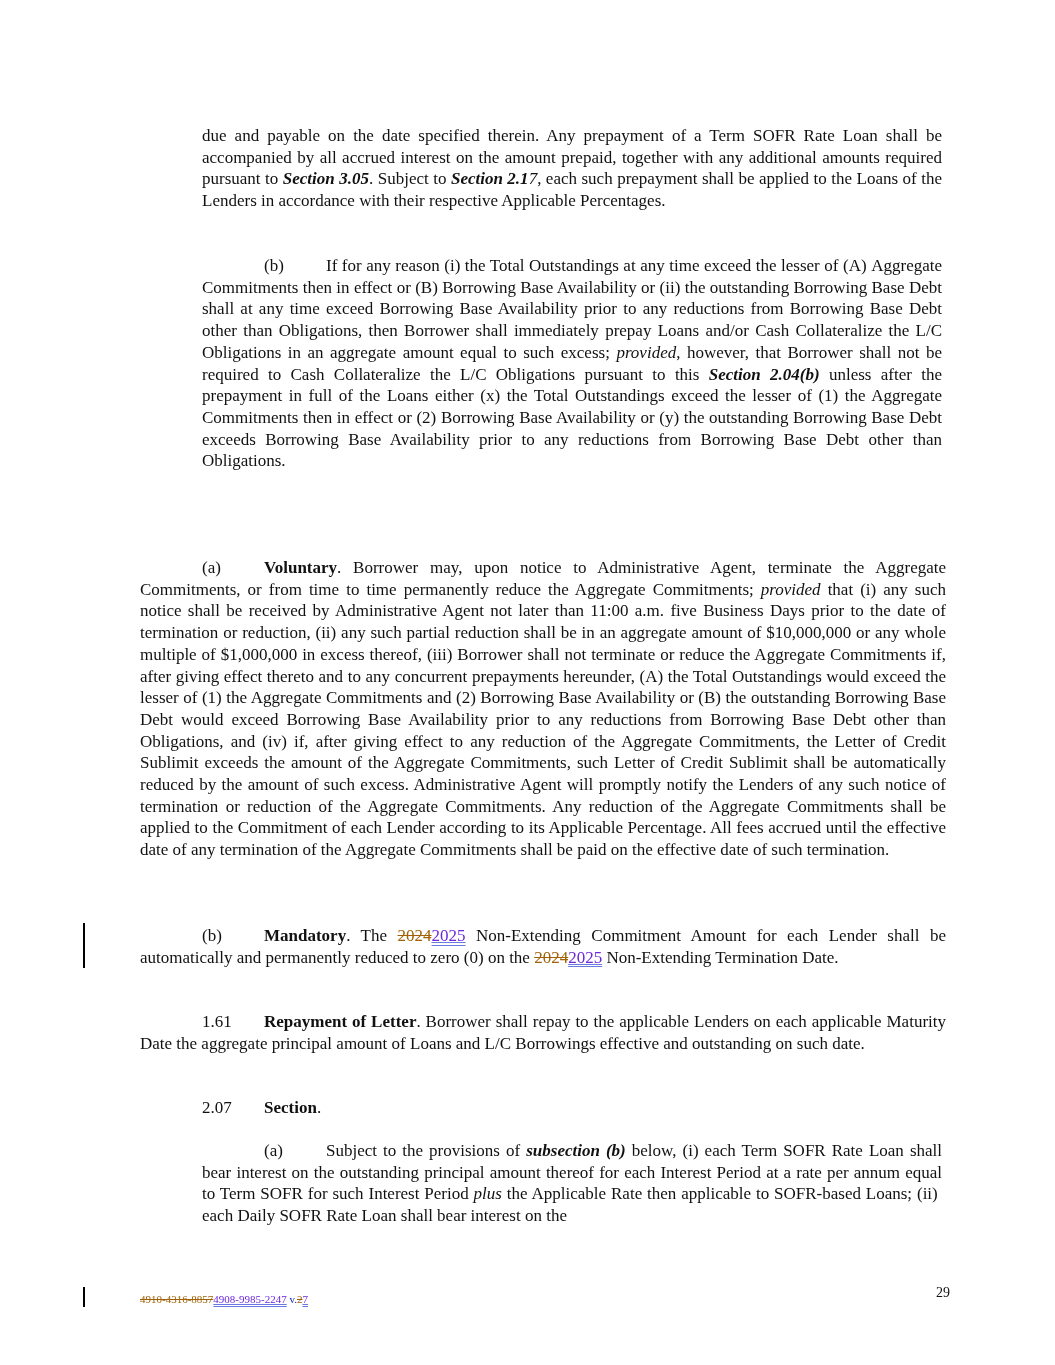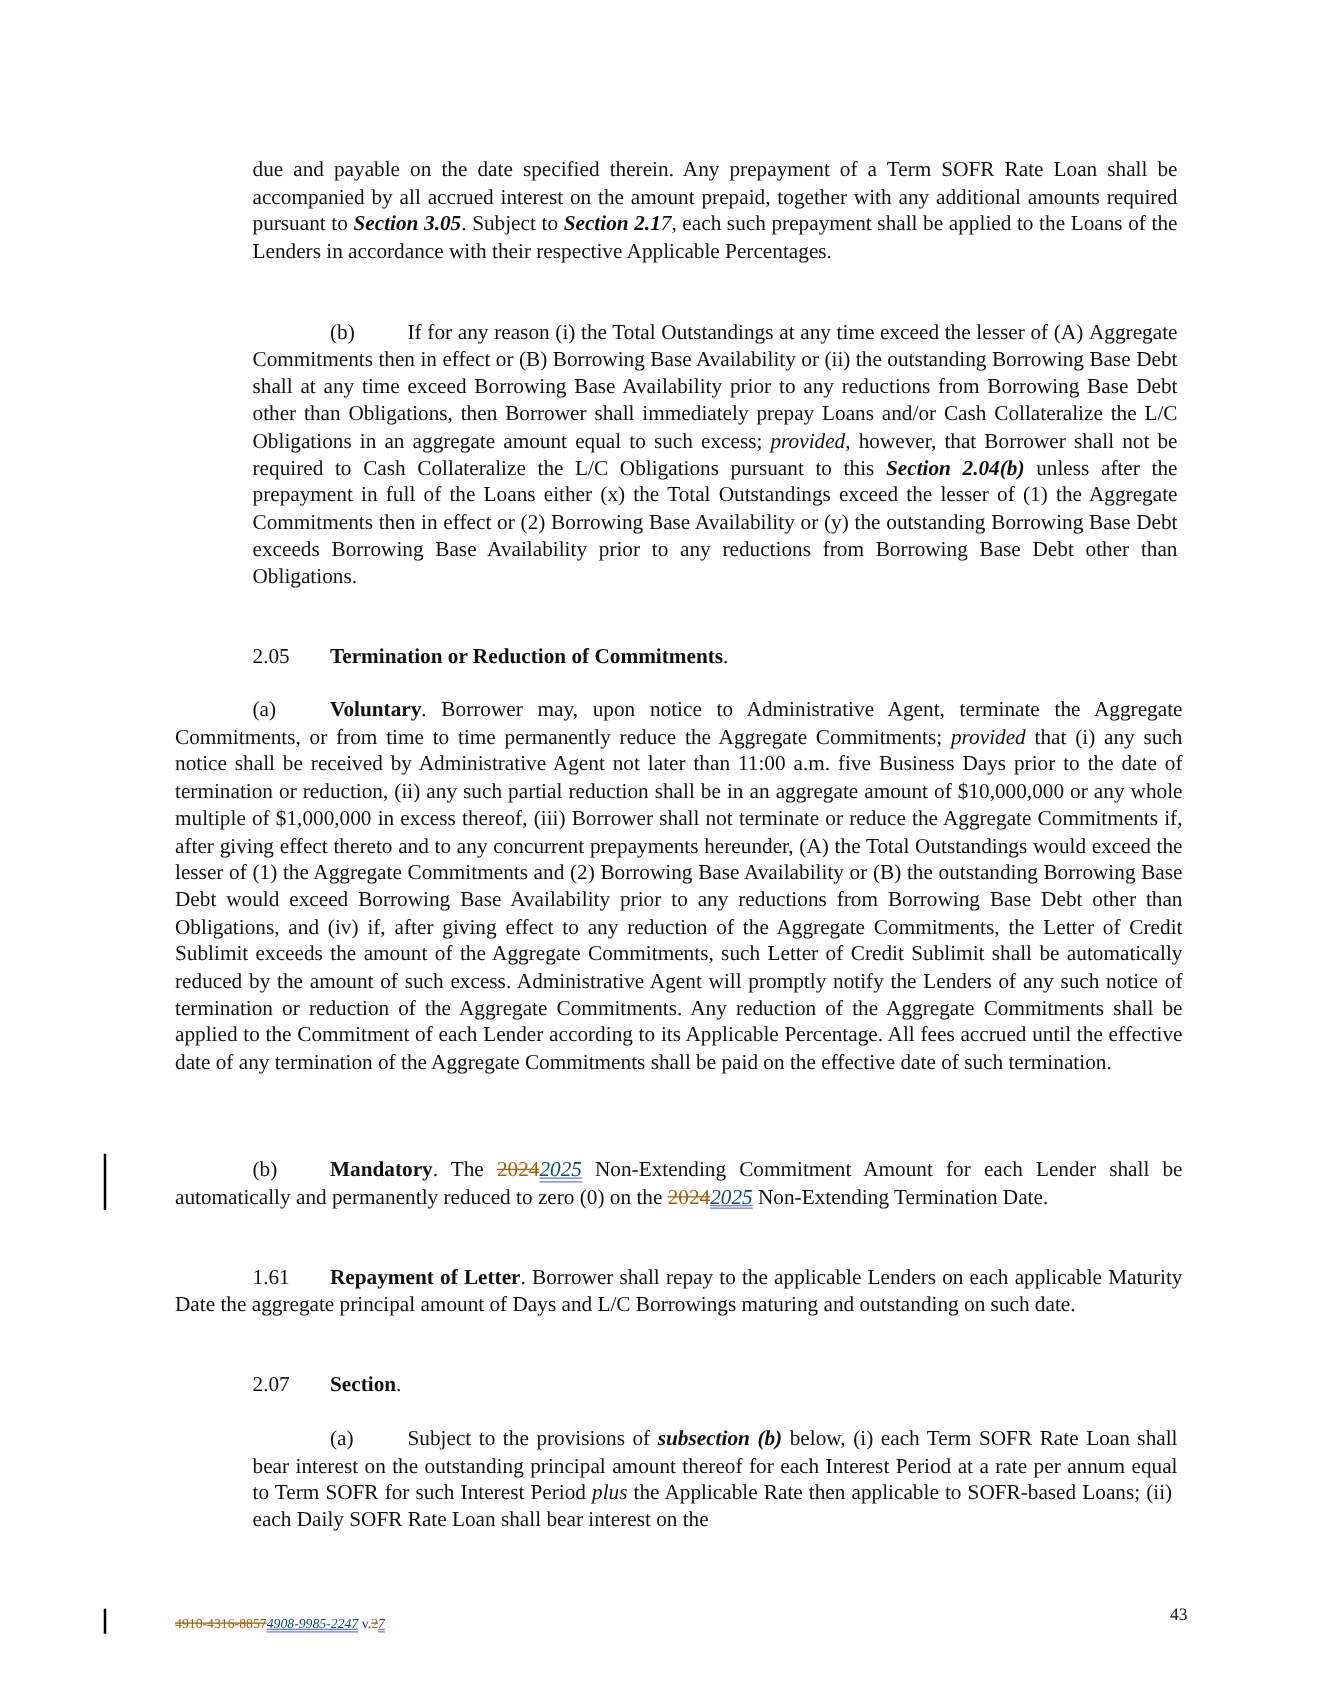--- a/index.html
+++ b/index.html
@@ -18,21 +18,21 @@
       margin: 0;
     }
     .indented { left: 186px; width: 740px; }
     .full { left: 124px; width: 806px; }
     .b { font-weight: bold; }
     .i { font-style: italic; }
     .bi { font-weight: bold; font-style: italic; }
     .tab1 { display: inline-block; width: 62px; }
     .tab2 { display: inline-block; width: 62px; }
     .del { color: #a16207; text-decoration: line-through; }
-    .ins { color: #0c4a6e; text-decoration: underline double; text-decoration-color: #6a78e0; font-style: italic; }
+    .ins { color: #6d28d9; text-decoration: underline double; text-decoration-color: #6a78e0; }
     .changebar {
       position: absolute; width: 2px; background: #000;
     }
     .footer-id {
       position: absolute; left: 124px; top: 1292px;
       font-size: 11px; line-height: 14px;
     }
     .page-num {
       position: absolute; left: 920px; top: 1285px;
       font-size: 14px; line-height: 16px;
@@ -41,33 +41,32 @@
   </style>
 </head>
 <body>
 
 <div class="page">
 
   <p class="p indented" style="top:125px;"><span>due and payable on the date specified therein. Any prepayment of a Term SOFR Rate Loan shall be accompanied by all accrued interest on the amount prepaid, together with any additional amounts required pursuant to </span><span class="bi">Section 3.05</span><span>. Subject to </span><span class="bi">Section 2.1</span><span class="i">7</span><span>, each such prepayment shall be applied to the Loans of the Lenders in accordance with their respective Applicable Percentages.</span></p>
 
   <p class="p indented" style="top:255px;"><span class="tab1" style="margin-left:62px;">(b)</span><span>If for any reason (i)&nbsp;the Total Outstandings at any time exceed the lesser of (A)&nbsp;Aggregate Commitments then in effect or (B)&nbsp;Borrowing Base Availability or (ii)&nbsp;the outstanding Borrowing Base Debt shall at any time exceed Borrowing Base Availability prior to any reductions from Borrowing Base Debt other than Obligations, then Borrower shall immediately prepay Loans and/or Cash Collateralize the L/C Obligations in an aggregate amount equal to such excess; </span><span class="i">provided</span><span>, however, that Borrower shall not be required to Cash Collateralize the L/C Obligations pursuant to this </span><span class="bi">Section 2.04(b)</span><span> unless after the prepayment in full of the Loans either (x)&nbsp;the Total Outstandings exceed the lesser of (1)&nbsp;the Aggregate Commitments then in effect or (2)&nbsp;Borrowing Base Availability or (y)&nbsp;the outstanding Borrowing Base Debt exceeds Borrowing Base Availability prior to any reductions from Borrowing Base Debt other than Obligations.</span></p>
 
-  <p class="p" style="left:186px; top:514px; width:740px;"><span class="tab2">2.05</span><span class="b">Termination or Reduction of Commitments</span><span>.</span></p>
 
   <p class="p full" style="top:557px;"><span class="tab1" style="margin-left:62px;">(a)</span><span class="b">Voluntary</span><span>.  Borrower may, upon notice to Administrative Agent, terminate the Aggregate Commitments, or from time to time permanently reduce the Aggregate Commitments; </span><span class="i">provided</span><span> that (i)&nbsp;any such notice shall be received by Administrative Agent not later than 11:00 a.m. five Business Days prior to the date of termination or reduction, (ii)&nbsp;any such partial reduction shall be in an aggregate amount of $10,000,000 or any whole multiple of $1,000,000 in excess thereof, (iii)&nbsp;Borrower shall not terminate or reduce the Aggregate Commitments if, after giving effect thereto and to any concurrent prepayments hereunder, (A)&nbsp;the Total Outstandings would exceed the lesser of (1)&nbsp;the Aggregate Commitments and (2)&nbsp;Borrowing Base Availability or (B)&nbsp;the outstanding Borrowing Base Debt would exceed Borrowing Base Availability prior to any reductions from Borrowing Base Debt other than Obligations, and (iv)&nbsp;if, after giving effect to any reduction of the Aggregate Commitments, the Letter of Credit Sublimit exceeds the amount of the Aggregate Commitments, such Letter of Credit Sublimit shall be automatically reduced by the amount of such excess. Administrative Agent will promptly notify the Lenders of any such notice of termination or reduction of the Aggregate Commitments. Any reduction of the Aggregate Commitments shall be applied to the Commitment of each Lender according to its Applicable Percentage. All fees accrued until the effective date of any termination of the Aggregate Commitments shall be paid on the effective date of such termination.</span></p>
 
   <div class="changebar" style="left:67px; top:923px; height:45px;"></div>
 
   <p class="p full" style="top:925px;"><span class="tab1" style="margin-left:62px;">(b)</span><span class="b">Mandatory</span><span>. The </span><span class="del">2024</span><span class="ins">2025</span><span> Non-Extending Commitment Amount for each Lender shall be automatically and permanently reduced to zero (0) on the </span><span class="del">2024</span><span class="ins">2025</span><span> Non-Extending Termination Date.</span></p>
 
-  <p class="p full" style="top:1011px;"><span class="tab2" style="margin-left:62px;">1.61</span><span class="b">Repayment of Letter</span><span>. Borrower shall repay to the applicable Lenders on each applicable Maturity Date the aggregate principal amount of Days and L/C Borrowings maturing and outstanding on such date.</span></p>
+  <p class="p full" style="top:1011px;"><span class="tab2" style="margin-left:62px;">1.61</span><span class="b">Repayment of Letter</span><span>. Borrower shall repay to the applicable Lenders on each applicable Maturity Date the aggregate principal amount of Loans and L/C Borrowings effective and outstanding on such date.</span></p>
 
   <p class="p" style="left:186px; top:1097px; width:740px;"><span class="tab2">2.07</span><span class="b">Section</span><span>.</span></p>
 
   <p class="p indented" style="top:1140px;"><span class="tab1" style="margin-left:62px;">(a)</span><span>Subject to the provisions of </span><span class="bi">subsection (b)</span><span> below, (i)&nbsp;each Term SOFR Rate Loan shall bear interest on the outstanding principal amount thereof for each Interest Period at a rate per annum equal to Term SOFR for such Interest Period </span><span class="i">plus</span><span> the Applicable Rate then applicable to SOFR-based Loans; (ii)&nbsp; each Daily SOFR Rate Loan shall bear interest on the</span></p>
 
   <div class="changebar" style="left:67px; top:1287px; height:20px;"></div>
 
   <div class="footer-id"><span class="del">4910-4316-8857</span><span class="ins">4908-9985-2247</span><span class="plain"> v.</span><span class="del">2</span><span class="ins">7</span></div>
 
-  <div class="page-num">43</div>
+  <div class="page-num">29</div>
 
 </div>
 
 </body></html>

